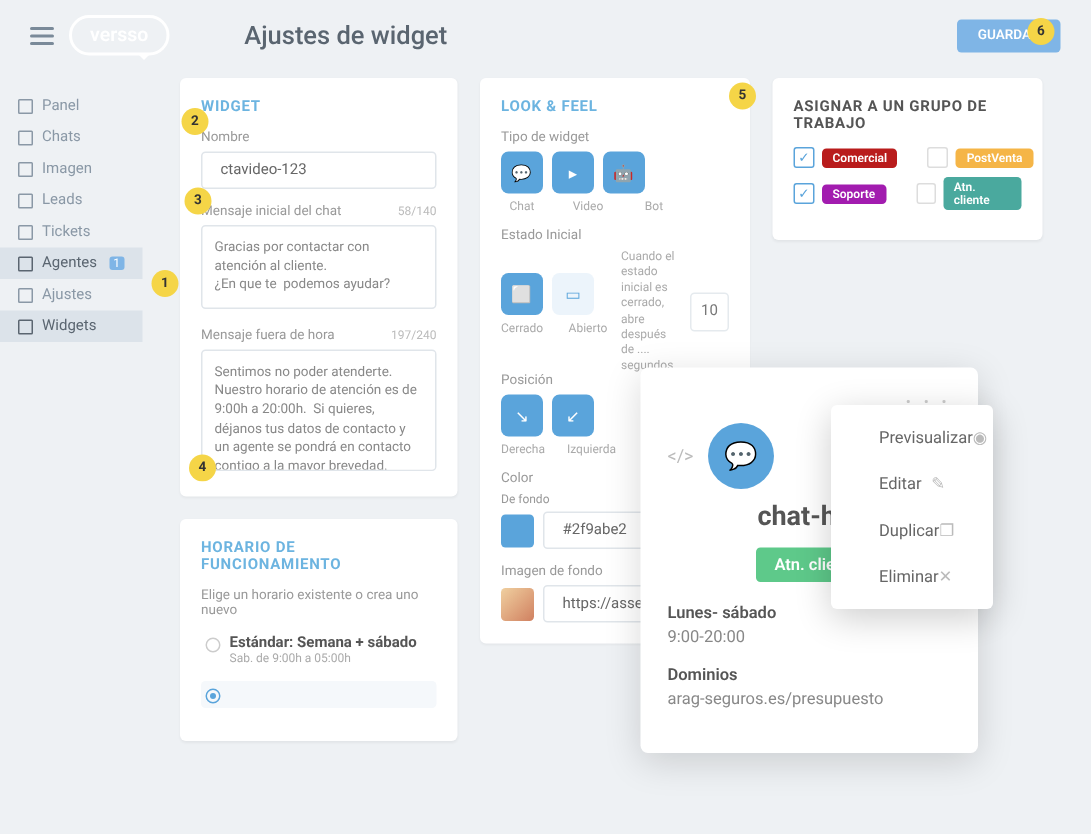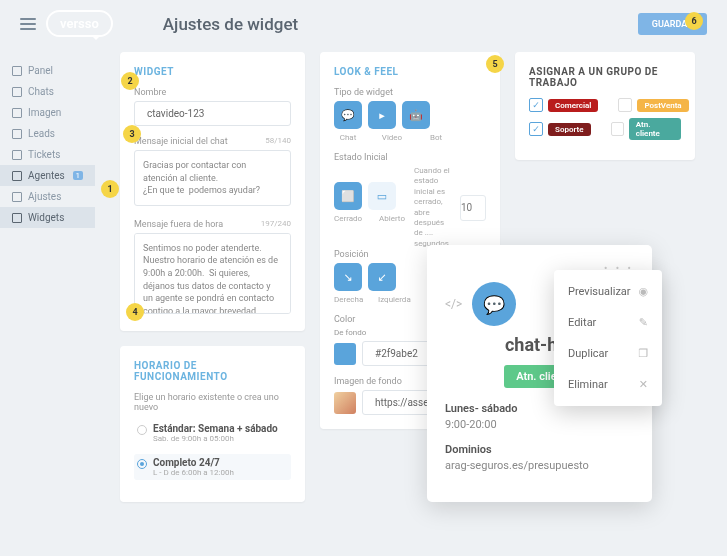--- a/index.html
+++ b/index.html
@@ -40,40 +40,40 @@
 .radio.checked:after{content:'';display:block;width:4px;height:4px;background:#5aa4db;border-radius:50%;margin:2px}
 .radio-text strong{font-size:10px;color:#555;display:block}
 .radio-sub{font-size:8px;color:#aaa}
 .num-badge{position:absolute;width:18px;height:18px;background:#f5d547;border-radius:50%;display:flex;align-items:center;justify-content:center;font-size:9px;font-weight:700;color:#333;z-index:5}
 .assign-row{display:flex;gap:20px;margin-bottom:6px}
 .assign-item{display:flex;align-items:center;gap:5px}
 .chk{width:14px;height:14px;border:1px solid #5aa4db;border-radius:2px;display:flex;align-items:center;justify-content:center;color:#5aa4db;font-size:9px}
 .chk.empty{border-color:#ddd;color:transparent}
 .tag{padding:2px 7px;border-radius:3px;font-size:8px;color:#fff;font-weight:600}
 .tag.red{background:#b91c1c}
-.tag.green{background:#7f1d1d}
+.tag.green{background:#a21caf}
 .tag.yellow{background:#f5b547}
 .tag.teal{background:#4aa99e}
 .state-row{display:flex;gap:8px;align-items:center}
 .state-desc{font-size:8px;color:#aaa;flex:1;line-height:1.3}
-.num-input{width:26px;height:26px;border:1px solid #e5eaee;border-radius:3px;text-align:left;font-size:10px;color:#777}
+.num-input{width:26px;height:26px;border:1px solid #e5eaee;border-radius:3px;text-align:center;font-size:10px;color:#777}
 .color-row{display:flex;gap:6px;align-items:center}
 .swatch{width:22px;height:22px;background:#5aa4db;border-radius:3px}
 .img-row{display:flex;gap:6px;align-items:center}
 .avatar{width:22px;height:22px;border-radius:3px;background:linear-gradient(135deg,#f0d0a0,#d08060)}
 .preview-card{position:absolute;right:75px;top:245px;width:225px;background:#fff;border-radius:5px;box-shadow:0 6px 24px rgba(0,0,0,0.15);padding:18px;z-index:10}
 .preview-dots{text-align:right;color:#ccc;font-size:10px;letter-spacing:3px;margin-bottom:8px}
 .preview-head{display:flex;align-items:center;gap:10px;margin-bottom:8px}
 .preview-icon{width:44px;height:44px;background:#5aa4db;border-radius:50%;display:flex;align-items:center;justify-content:center;color:#fff;font-size:18px}
 .preview-code{font-size:12px;color:#bbb}
 .preview-title{text-align:center;font-size:18px;font-weight:700;color:#555;margin-bottom:10px}
 .preview-tag{display:block;margin:0 auto 14px;background:#5ec98a;color:#fff;padding:5px 12px;border-radius:3px;font-size:11px;text-align:center;width:fit-content;font-weight:600}
 .preview-label{font-size:11px;color:#555;font-weight:600;margin-bottom:3px}
 .preview-val{font-size:11px;color:#888;margin-bottom:12px}
-.menu{position:absolute;right:65px;top:270px;width:108px;background:#fff;border-radius:4px;box-shadow:0 6px 24px rgba(0,0,0,0.2);z-index:20;padding:6px 0}
+.menu{position:absolute;right:65px;top:270px;width:108px;background:#fff;border-radius:4px;box-shadow:0 6px 24px rgba(0,0,0,0.2);z-index:20;padding:6px 18px}
 .menu-item{display:flex;align-items:center;justify-content:space-between;padding:9px 14px;font-size:11px;color:#666;cursor:pointer}
 .menu-icon{color:#bbb;font-size:11px}
 .clearfix:after{content:'';display:table;clear:both}
 </style>
 </head>
 <body>
 
 <div class="num-badge" style="left:101px;top:180px">1</div>
 <div class="num-badge" style="left:121px;top:72px">2</div>
 <div class="num-badge" style="left:123px;top:125px">3</div>
@@ -152,24 +152,20 @@
       <label class="label" style="margin-bottom:8px">Elige un horario existente o crea uno nuevo</label>
       <div class="radio-item">
         <div class="radio"></div>
         <div class="radio-text">
             <strong>Estándar: Semana + sábado</strong>
             <div class="radio-sub">Sab. de 9:00h a 05:00h</div>
           </div>
       </div>
       <div class="radio-item sel">
         <div class="radio checked"></div>
-        <div class="radio-text">
-            <strong>Completo 24/7</strong>
-            <div class="radio-sub">L - D de 6:00h a 12:00h</div>
-          </div>
       </div>
 
     </div>
   </div>
 
   <div class="col" style="width:180px">
     <div class="card">
       <div class="card-title">LOOK &amp; FEEL</div>
       <label class="label">Tipo de widget</label>
       <div class="icon-row">

